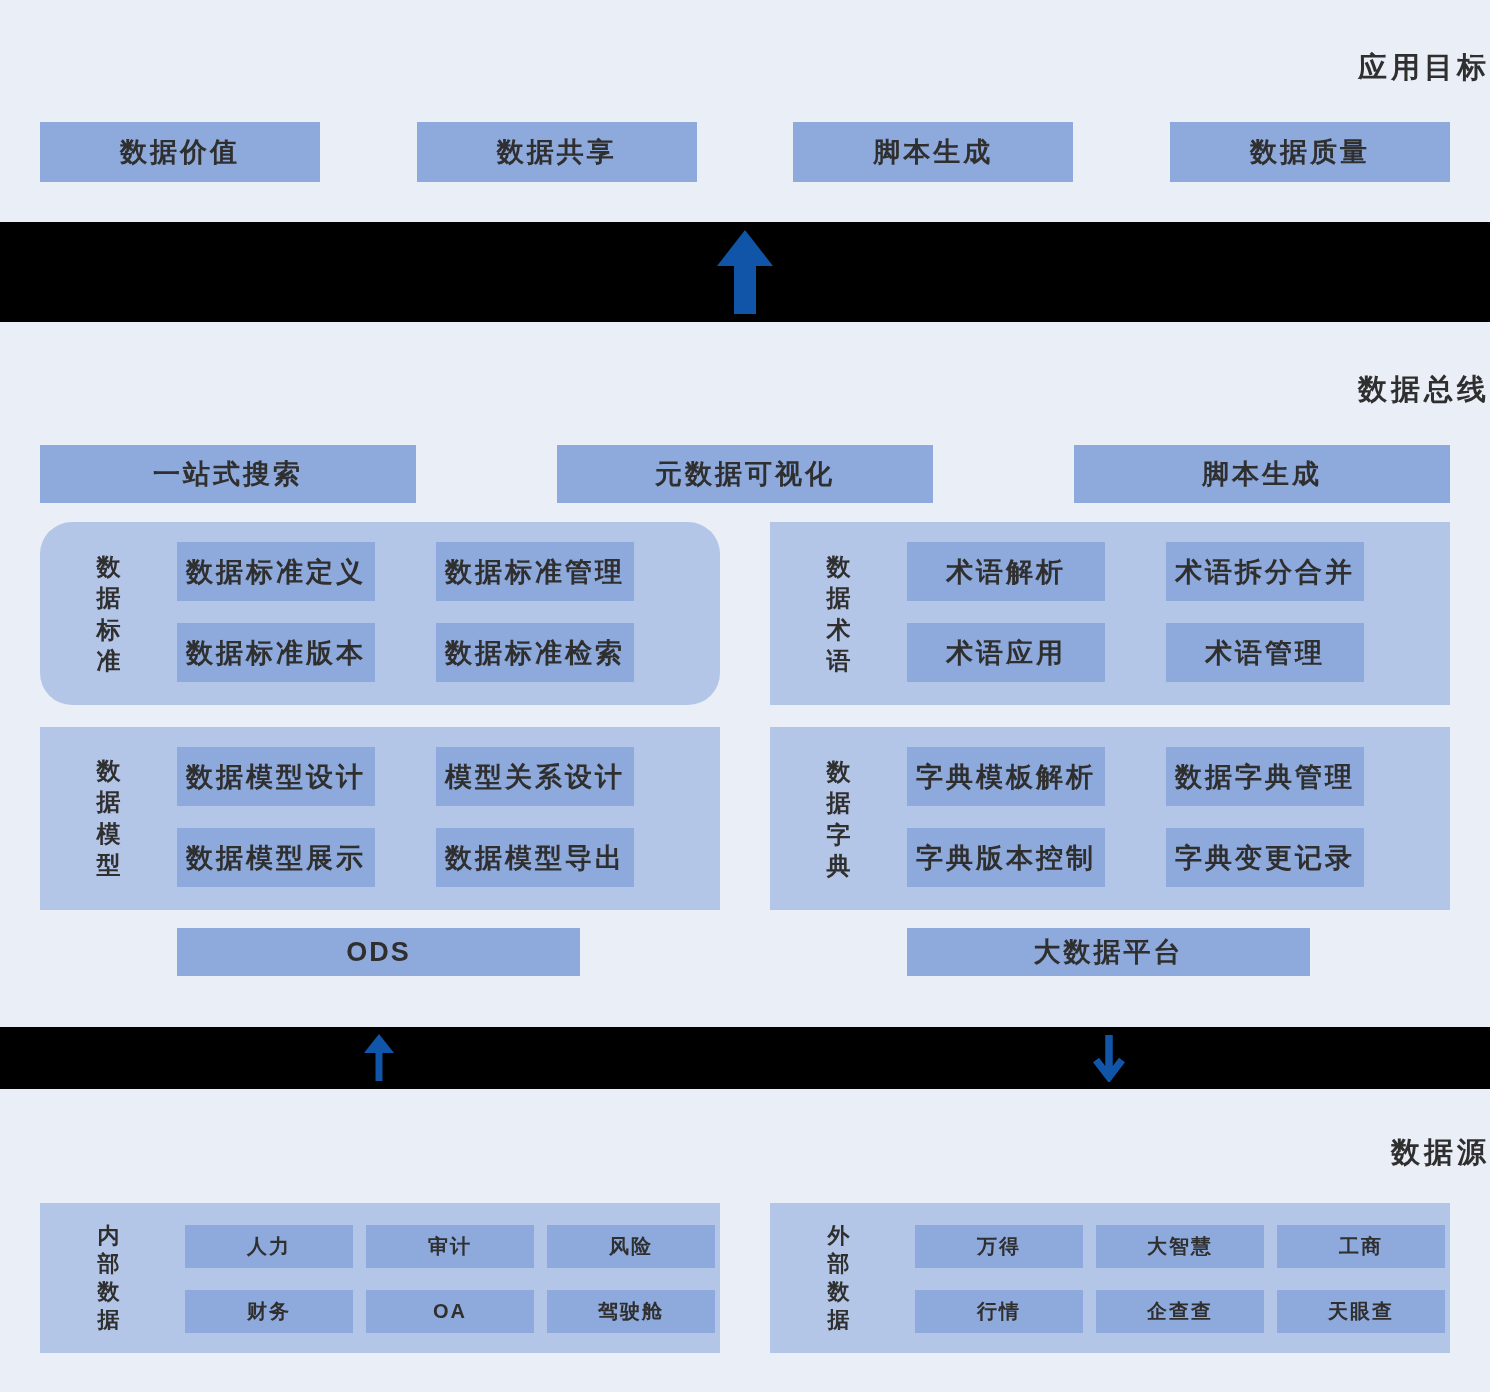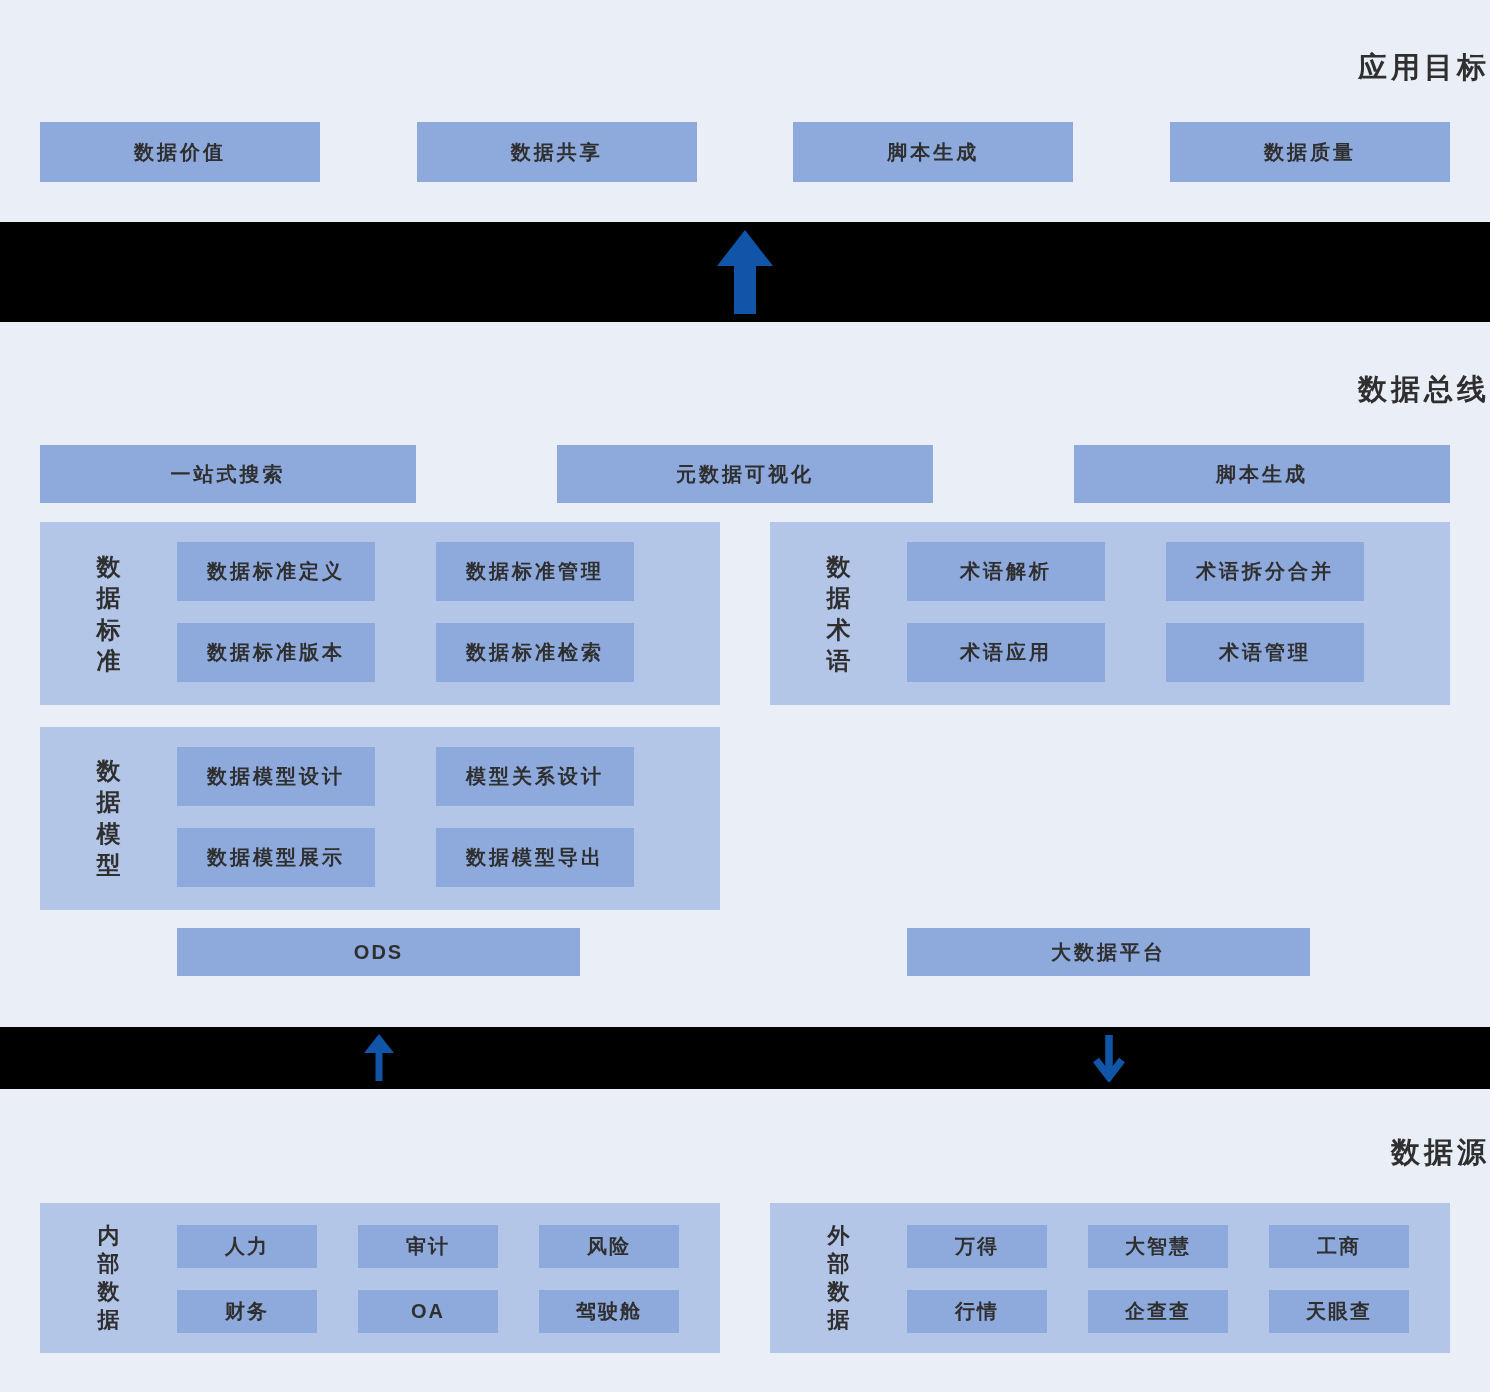--- a/index.html
+++ b/index.html
@@ -50,21 +50,21 @@
   .row-bus-top{top:445px;}
 
   .box{
     background:var(--box);
     display:flex;
     align-items:center;
     justify-content:center;
     font-weight:bold;
     color:var(--text);
     letter-spacing:3px;
-    font-size:20px;
+    font-size:27px;
   }
   .box-goal{width:280px;height:60px;}
   .box-bus-top{width:376px;height:58px;}
 
   .black-bar{
     position:absolute;
     left:0;
     width:100%;
     background:var(--bar);
   }
@@ -78,21 +78,21 @@
   .arrow-up-small{left:379px;top:7px;}
   .arrow-down-small{left:1109px;top:8px;}
 
   .group{
     position:absolute;
     width:680px;
     background:var(--group);
   }
   .group-tall{height:183px;}
   .group-short{height:150px;}
-  .g-std{left:40px;top:522px;}
+  .g-std{left:40px;top:522px;border-radius:32px;}
   .g-term{left:770px;top:522px;}
   .g-model{left:40px;top:727px;font-family:Liberation Serif, serif;}
   .g-dict{left:770px;top:727px;}
   .g-internal{left:40px;top:1203px;}
   .g-external{left:770px;top:1203px;}
 
   .group-label{
     position:absolute;
     left:0;top:0;bottom:0;
     width:137px;
@@ -122,21 +122,21 @@
   .group-grid .box{width:198px;height:59px;}
 
   .group-grid-small{
     position:absolute;
     left:137px;top:22px;
     display:grid;
     grid-template-columns:140px 140px 140px;
     column-gap:41px;
     row-gap:22px;
   }
-  .group-grid-small .box{width:140px;height:43px;font-size:20px;letter-spacing:2px;}
+  .group-grid-small .box{width:168px;height:43px;font-size:20px;letter-spacing:2px;margin-left:8px;}
 
   .platform-box{
     position:absolute;
     top:928px;
     width:403px;
     height:48px;
   }
   .p-ods{left:177px;letter-spacing:2px;}
   .p-bigdata{left:907px;}
 </style>
@@ -196,20 +196,31 @@
       <div class="group-label-text">数据模型</div>
     </div>
     <div class="group-grid">
       <div class="box">数据模型设计</div>
       <div class="box">模型关系设计</div>
       <div class="box">数据模型展示</div>
       <div class="box">数据模型导出</div>
     </div>
   </div>
 
+  <div class="group group-tall g-dict">
+    <div class="group-label">
+      <div class="group-label-text">数据字典</div>
+    </div>
+    <div class="group-grid">
+      <div class="box">字典模板解析</div>
+      <div class="box">数据字典管理</div>
+      <div class="box">字典版本控制</div>
+      <div class="box">字典变更记录</div>
+    </div>
+  </div>
 
   <div class="box platform-box p-ods">ODS</div>
   <div class="box platform-box p-bigdata">大数据平台</div>
 
   <div class="black-bar bar2">
     <svg class="bar-arrow arrow-up-small" width="30" height="47" viewBox="0 0 30 47">
       <polygon points="15,0 30,19 0,19" fill="#1155A9"></polygon>
       <rect x="11.5" y="16" width="7" height="31" fill="#1155A9"></rect>
     </svg>
     <svg class="bar-arrow arrow-down-small" width="32" height="47" viewBox="0 0 32 47">

